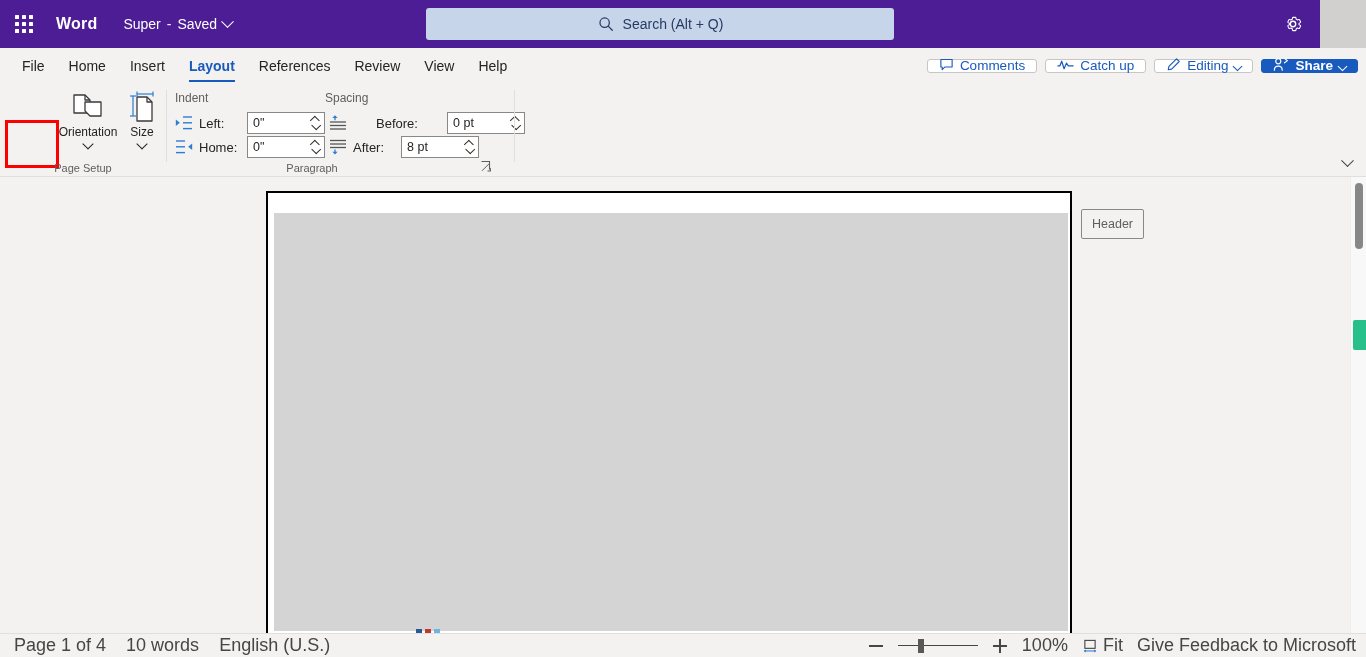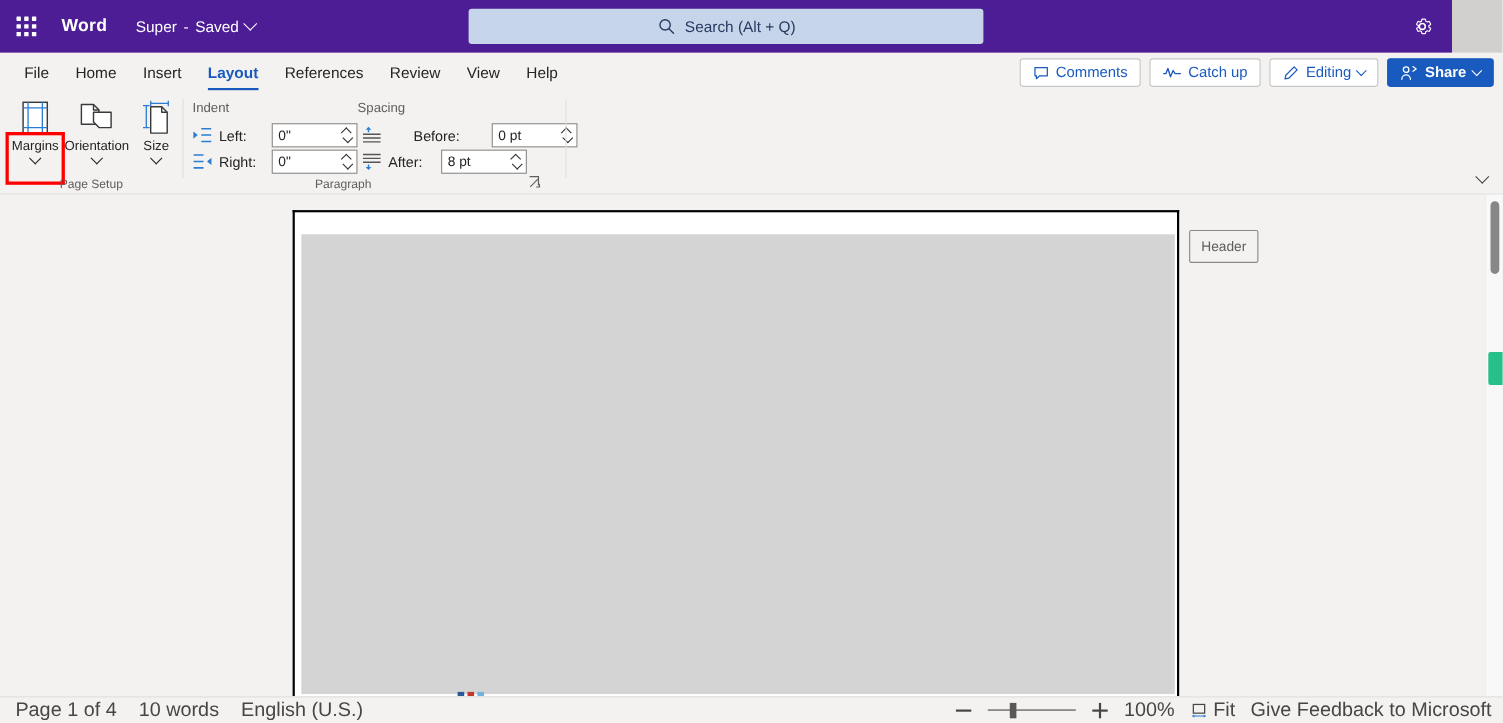--- a/index.html
+++ b/index.html
@@ -64,22 +64,22 @@
   .tab.active { color: #185abd; font-weight: bold; }
   .tab.active::after {
     content: ""; position: absolute; left: 12px; right: 12px; bottom: 2px;
     height: 2.5px; background: #185abd;
   }
   .tabstrip-right {
     position: absolute; right: 8px; top: 0; height: 36px;
     display: flex; align-items: center; gap: 8px;
   }
   .pill {
-    height: 26px; border: 1px solid #c8c6c4; background: #fff; border-radius: 3px;
-    display: flex; align-items: center; gap: 6px; padding: 0 11px;
+    height: 14px; border: 1px solid #c8c6c4; background: #fff; border-radius: 3px;
+    display: flex; align-items: flex-end; gap: 6px; padding: 0 11px;
     font-size: 13.5px; color: #185abd; cursor: pointer; white-space: nowrap;
   }
   .pill.primary { background: #185abd; border-color: #185abd; color: #fff; font-weight: bold; }
   .pill .lbl { line-height: 1; }
   .chev-sm {
     display: inline-block; width: 7px; height: 7px;
     border-right: 1.5px solid currentColor; border-bottom: 1.5px solid currentColor;
     transform: rotate(45deg) translate(-1.5px,-1.5px);
   }
 
@@ -314,33 +314,20 @@
       <span class="lbl">Share</span>
       <span class="chev-sm"></span>
     </div>
   </div>
 </div>
 
 <div class="ribbon">
 
   <div class="grp" style="left:0; width:166px;">
 
-    <div class="bigbtn" style="left:3px;">
-      <span class="ico">
-        <svg width="34" height="34" viewBox="0 0 34 34">
-          <rect x="6" y="3" width="22" height="28" fill="#fff" stroke="#3a3a3a" stroke-width="1.3"></rect>
-          <line x1="10.5" y1="3" x2="10.5" y2="31" stroke="#2b7cd3" stroke-width="1.2"></line>
-          <line x1="23.5" y1="3" x2="23.5" y2="31" stroke="#2b7cd3" stroke-width="1.2"></line>
-          <line x1="6" y1="8" x2="28" y2="8" stroke="#2b7cd3" stroke-width="1.2"></line>
-          <line x1="6" y1="26" x2="28" y2="26" stroke="#2b7cd3" stroke-width="1.2"></line>
-        </svg>
-      </span>
-      <span class="txt">Margins</span>
-      <span class="cv"></span>
-    </div>
     <div class="highlight-box" style="left:5px; top:36px; width:54px; height:48px;"></div>
 
     <div class="bigbtn" style="left:59px;">
       <span class="ico">
         <svg width="36" height="34" viewBox="0 0 36 34">
           <path d="M4 5h11l5 5v13H4z" fill="#fff" stroke="#3a3a3a" stroke-width="1.3" stroke-linejoin="round"></path>
           <path d="M15 5v5h5" fill="none" stroke="#3a3a3a" stroke-width="1.3" stroke-linejoin="round"></path>
           <path d="M15 12h16v14H20l-5-5z" fill="#fff" stroke="#3a3a3a" stroke-width="1.3" stroke-linejoin="round"></path>
         </svg>
       </span>
@@ -392,21 +379,21 @@
       </div>
     </div>
 
     <div class="fieldrow" style="left:8px; top:52px;">
       <svg class="ficon" viewBox="0 0 18 18">
         <line x1="1" y1="3" x2="10" y2="3" stroke="#2b7cd3" stroke-width="1.4"></line>
         <line x1="1" y1="8.8" x2="10" y2="8.8" stroke="#2b7cd3" stroke-width="1.4"></line>
         <line x1="1" y1="14.6" x2="10" y2="14.6" stroke="#2b7cd3" stroke-width="1.4"></line>
         <path d="M17.2 5.5l-4 3.3 4 3.3z" fill="#2b7cd3"></path>
       </svg>
-      <span class="flabel">Right:</span>
+      <span class="flabel">Home:</span>
       <div class="spinbox">
         <span class="val">0"</span>
         <span class="spin-arrows">
           <i class="ar-up"></i>
           <i class="ar-dn"></i>
         </span>
       </div>
     </div>
 
     <div class="fieldrow" style="left:162px; top:28px;gap:23px;">

